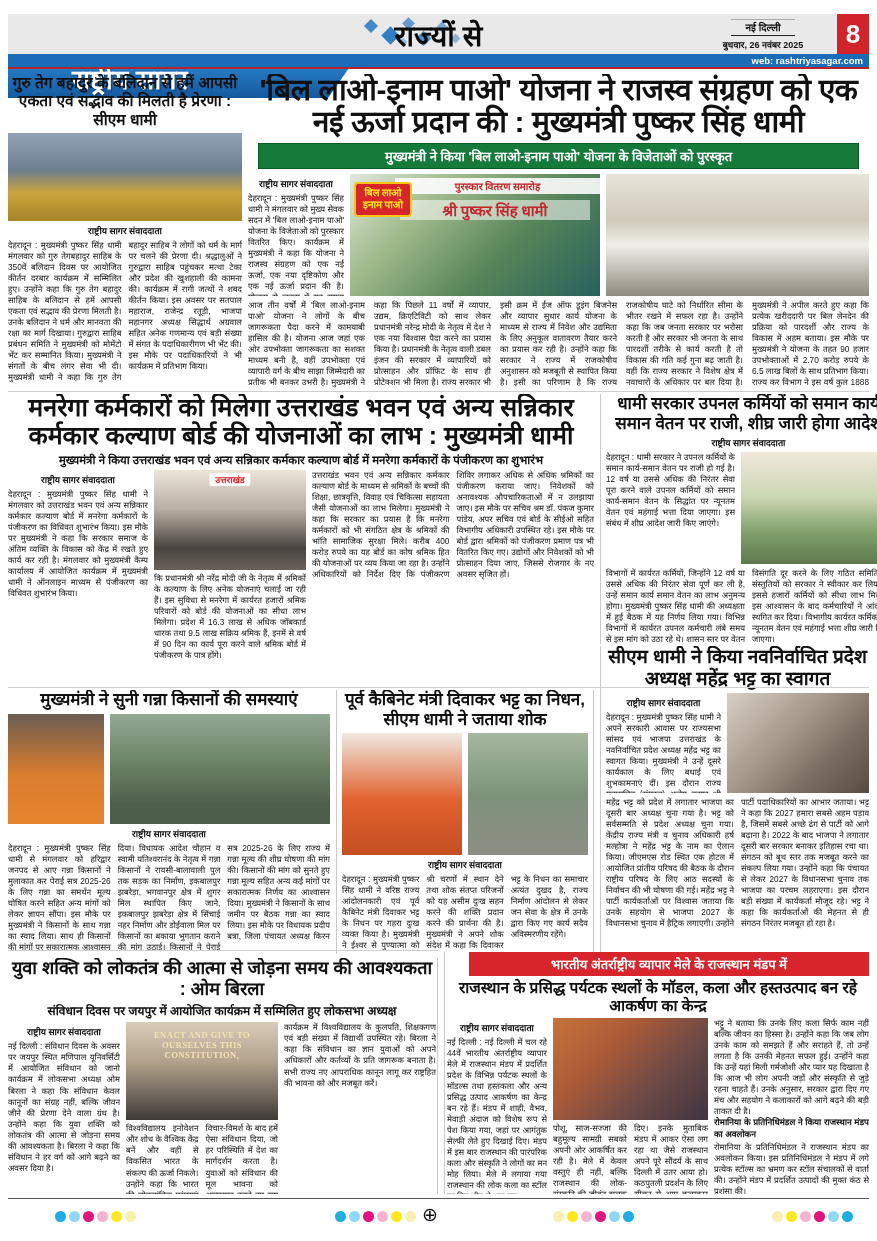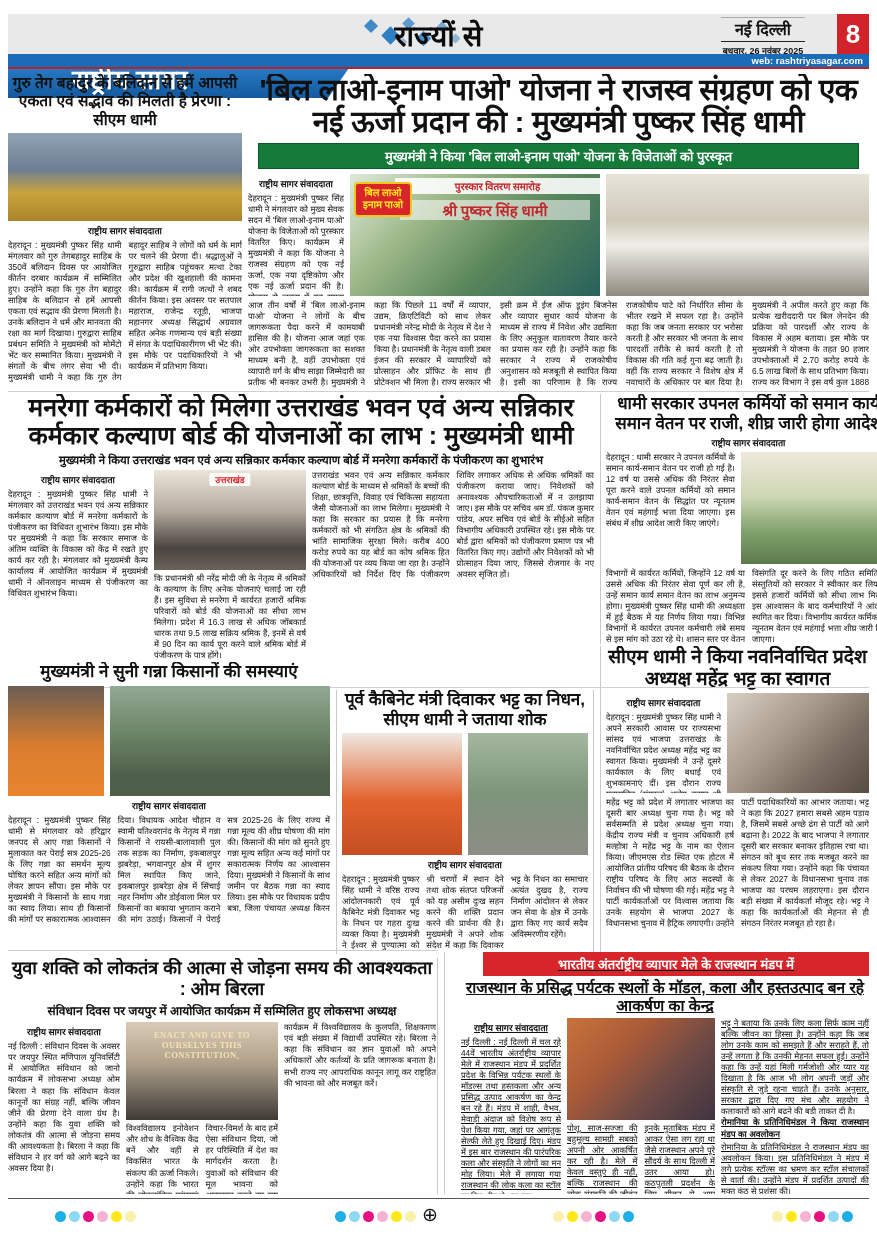--- a/index.html
+++ b/index.html
@@ -18,38 +18,38 @@
   .d1{left:6px;top:4px;width:10px;height:10px;opacity:.9}
   .d2{left:24px;top:12px;width:13px;height:13px;}
   .d3{left:44px;top:2px;width:9px;height:9px;opacity:.75}
   .d4{left:58px;top:16px;width:11px;height:11px;opacity:.85}
   .d5{left:78px;top:6px;width:8px;height:8px;opacity:.6}
   .d6{left:92px;top:18px;width:7px;height:7px;opacity:.5}
   .d7{left:40px;top:22px;width:6px;height:6px;opacity:.45}
   .mast-section{position:absolute;left:0;right:0;top:0;height:40px;display:flex;align-items:center;justify-content:center;
      font-size:29px;font-weight:800;color:#0b0b0b;pointer-events:none;}
   .mast-right{position:absolute;right:38px;top:3px;width:136px;text-align:center;}
-  .city{font-size:16px;font-weight:800;border-bottom:1.5px solid #222;border-top:1px solid #aaa;display:inline-block;padding:0 14px 1px;}
+  .city{font-size:10px;font-weight:800;border-bottom:1.5px solid #222;border-top:1px solid #aaa;display:inline-block;padding:0 14px 1px;}
   .date{font-size:9px;font-weight:700;margin-top:2px;}
   .page-num{position:absolute;right:0;top:0;width:32px;height:40px;background:#d2232a;color:#fff;
      font-size:26px;font-weight:800;display:flex;align-items:center;justify-content:center;}
   .web-strip{position:absolute;left:0;top:40px;height:13px;width:100%;background:#1a6cb8;color:#fff;
      font-size:9.5px;font-weight:700;display:flex;justify-content:flex-end;align-items:center;padding-right:6px;box-sizing:border-box;}
   .red-rule{position:absolute;left:0;top:53px;width:100%;height:2px;background:#b8232a;}
   
   .art{position:absolute;overflow:hidden;box-sizing:border-box;}
   #a1{left:8px;top:74px;width:234px;height:316px;}
   #a2{left:248px;top:74px;width:621px;height:316px;}
   #a3{left:8px;top:394px;width:586px;height:292px;}
   #a4{left:600px;top:394px;width:291px;height:250px;border-left:1px solid #c9c9c9;padding-left:5px;}
   #a5{left:600px;top:646px;width:269px;height:310px;border-left:1px solid #c9c9c9;padding-left:5px;}
-  #a6{left:8px;top:662px;width:322px;height:264px;}
+  #a6{left:8px;top:690px;width:322px;height:264px;}
   #a7{left:336px;top:690px;width:258px;height:264px;border-left:1px solid #c9c9c9;border-right:1px solid #c9c9c9;padding:0 5px;}
   #a8{left:8px;top:958px;width:428px;height:236px;}
-  #a9{left:444px;top:952px;width:425px;height:242px;border-left:1px solid #c9c9c9;padding-left:16px;text-decoration:underline;}
+  #a9{left:444px;top:952px;width:425px;height:242px;border-left:1px solid #c9c9c9;padding-left:2px;}
   .hairline{position:absolute;left:8px;width:861px;height:1px;background:#cfcfcf;}
   #hl1{top:391px;} #hl2{top:687px;} #hl3{top:950px;width:430px;}
   
   .h-main{font-size:30px;line-height:1.08;font-weight:800;text-align:center;letter-spacing:-.4px;margin:0;}
   .h-big{font-size:25px;line-height:1.1;font-weight:800;text-align:center;margin:0;}
   .h-med{font-size:17px;line-height:1.15;font-weight:800;text-align:center;margin:0;}
   .h-sm{font-size:15.5px;line-height:1.18;font-weight:800;text-align:center;margin:0;}
   .sub{font-size:11.5px;font-weight:800;text-align:center;margin:3px 0;}
   .kicker-green{background:#157a3a;color:#fff;font-weight:800;font-size:13px;text-align:center;
      padding:3px 0;margin:4px 10px 5px;border:1px solid #0c5a27;}

